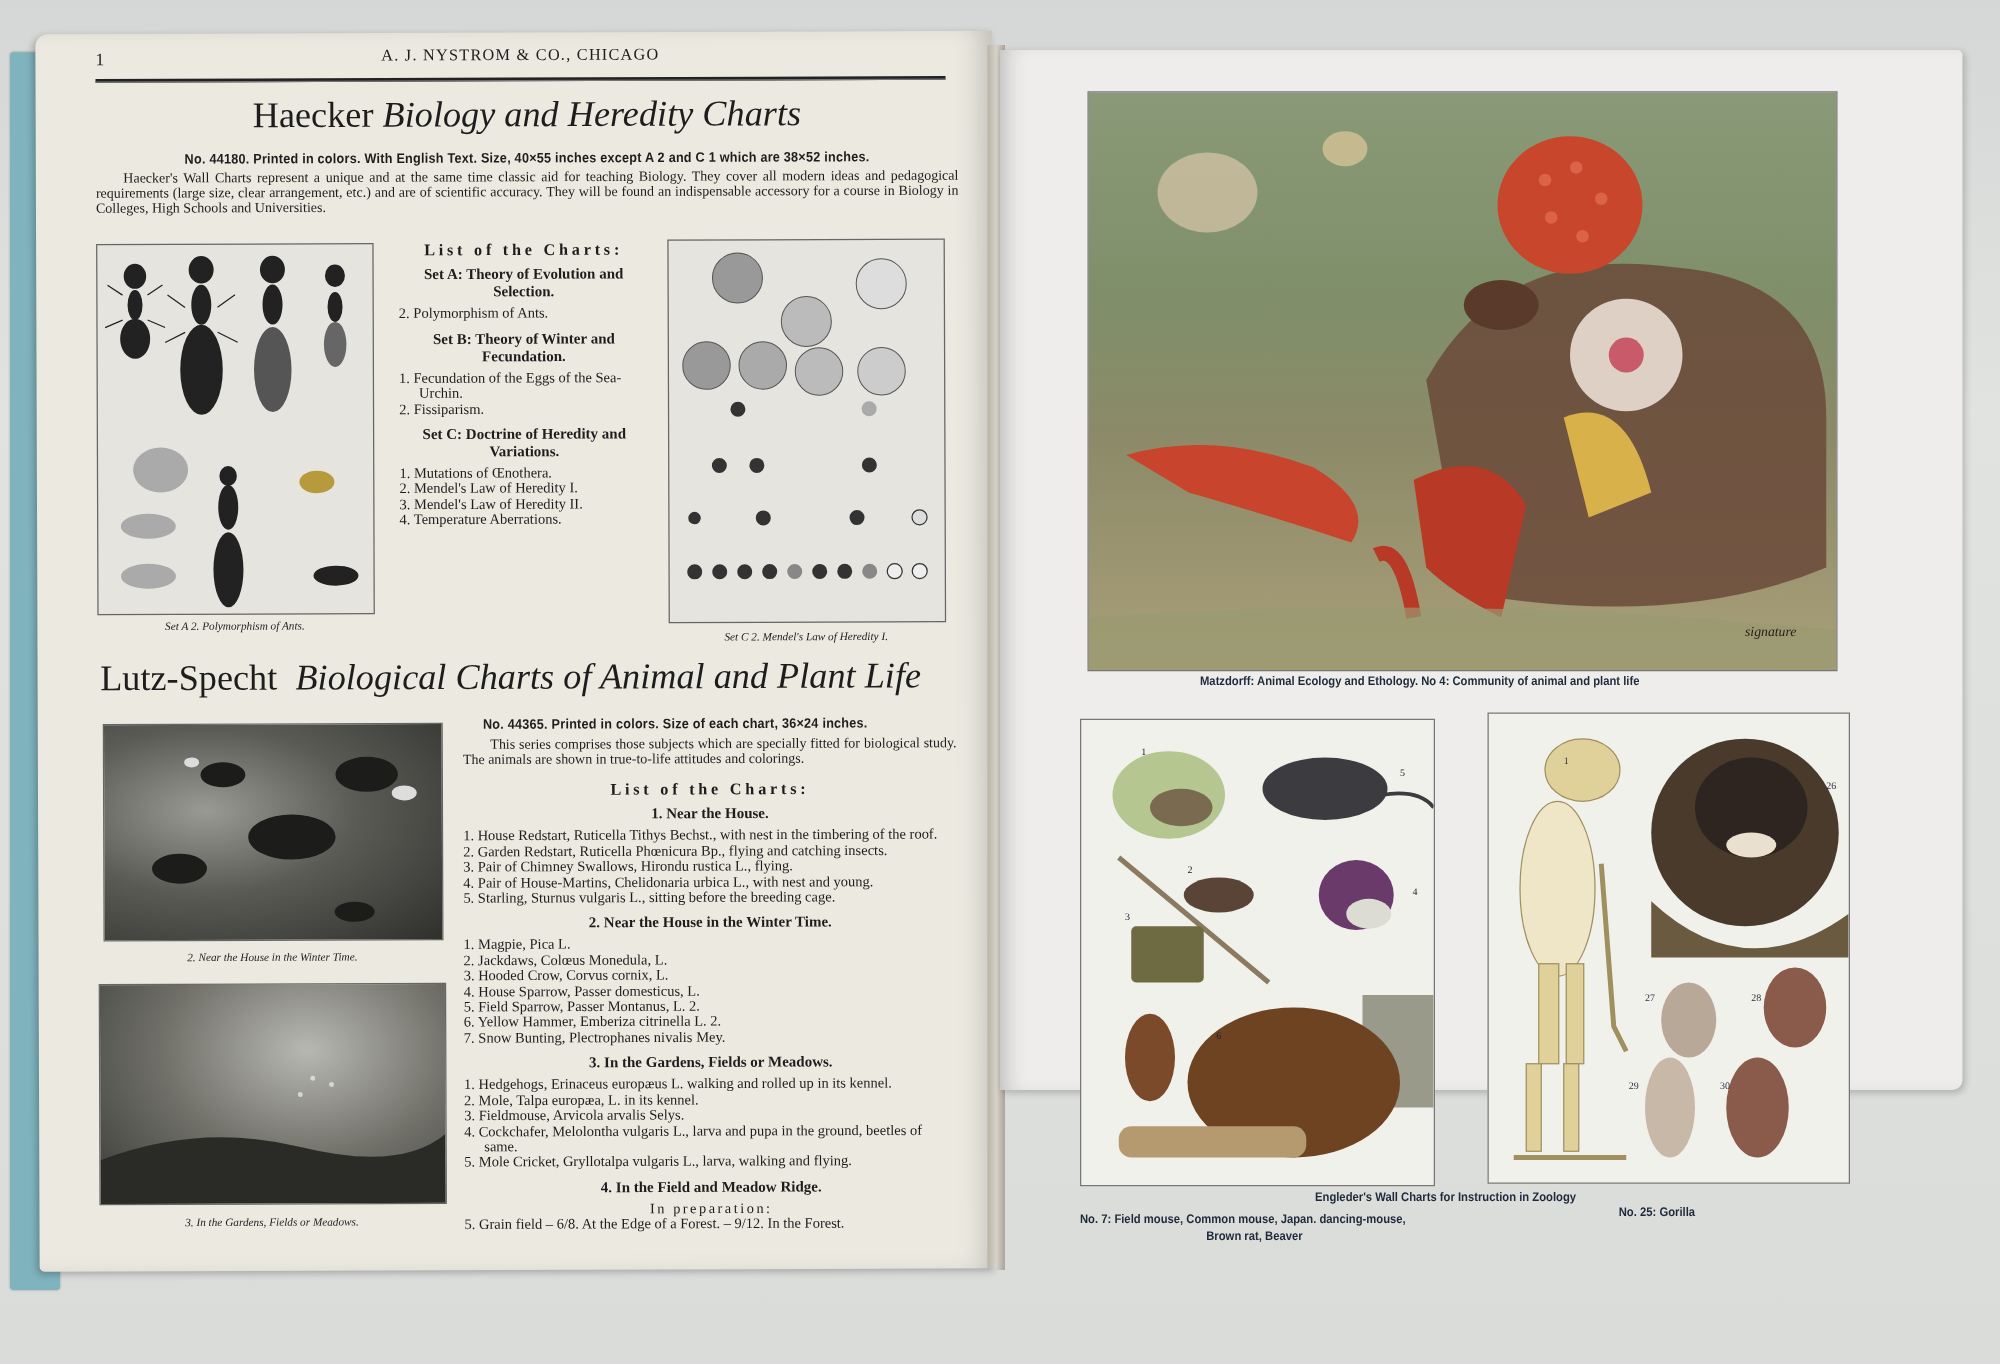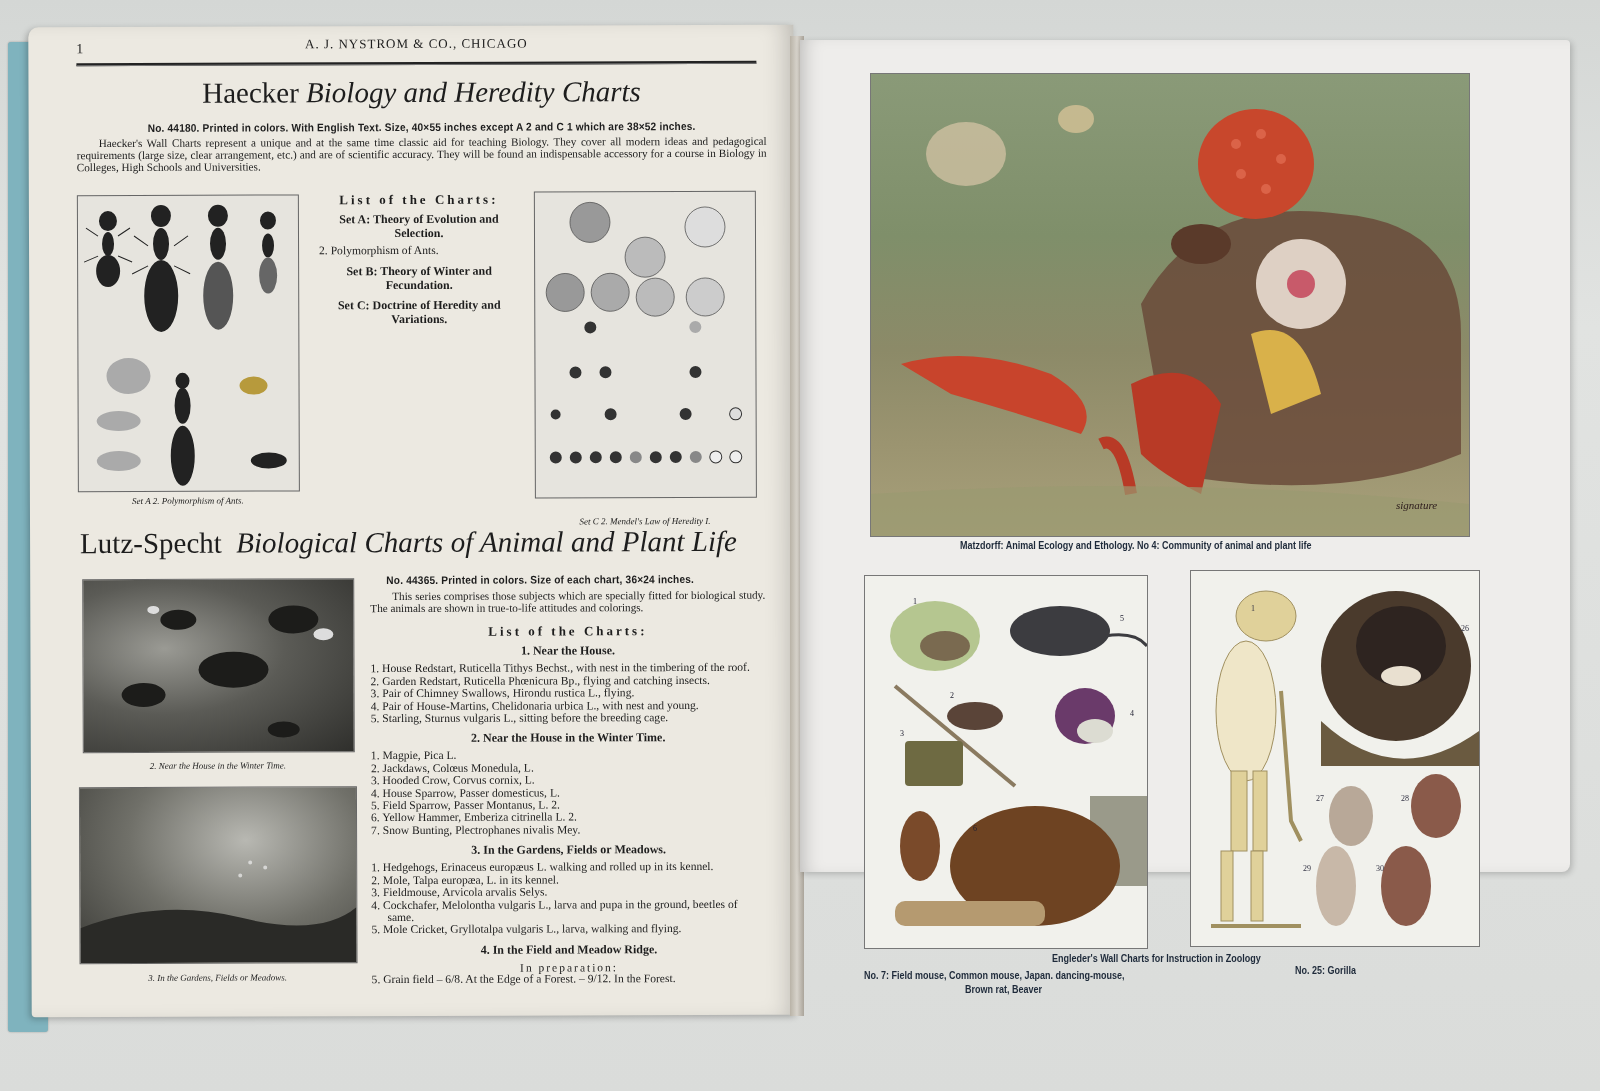--- a/index.html
+++ b/index.html
@@ -89,21 +89,31 @@
   </div>
   <div class="abs caption" style="left:48px;top:469px;width:220px;">Set A 2. Polymorphism of Ants.</div>
 
   <div class="abs list-col" style="left:290px;top:164px;width:200px;">
     <div class="list-head">List of the Charts:</div>
     <div class="set-head">Set A: Theory of Evolution and Selection.</div>
     <ul class="plain">
       <li>2. Polymorphism of Ants.</li>
     </ul>
     <div class="set-head">Set B: Theory of Winter and Fecundation.</div>
+    <ul class="plain">
+      <li>1. Fecundation of the Eggs of the Sea-Urchin.</li>
+      <li>2. Fissiparism.</li>
+    </ul>
     <div class="set-head">Set C: Doctrine of Heredity and Variations.</div>
+    <ul class="plain">
+      <li>1. Mutations of Œnothera.</li>
+      <li>2. Mendel's Law of Heredity I.</li>
+      <li>3. Mendel's Law of Heredity II.</li>
+      <li>4. Temperature Aberrations.</li>
+    </ul>
   </div>
 
   <div class="fig bw" style="left:505px;top:166px;width:220px;height:305px;">
     <svg width="220" height="305" viewBox="0 0 220 305">
       <g fill="#999" stroke="#555" stroke-width=".8">
         <circle cx="55" cy="30" r="20"></circle>
           <circle cx="110" cy="65" r="20" fill="#bbb"></circle>
           <circle cx="170" cy="35" r="20" fill="#ddd"></circle>
         <circle cx="30" cy="100" r="19"></circle>
           <circle cx="75" cy="100" r="19" fill="#aaa"></circle>
@@ -128,21 +138,21 @@
           <circle cx="80" cy="265" r="6"></circle>
           <circle cx="100" cy="265" r="6" fill="#888"></circle>
           <circle cx="120" cy="265" r="6"></circle>
           <circle cx="140" cy="265" r="6"></circle>
           <circle cx="160" cy="265" r="6" fill="#888"></circle>
           <circle cx="180" cy="265" r="6" fill="#eee" stroke="#333"></circle>
           <circle cx="200" cy="265" r="6" fill="#eee" stroke="#333"></circle>
       </g>
     </svg>
   </div>
-  <div class="abs caption" style="left:505px;top:491px;width:220px;">Set C 2. Mendel's Law of Heredity I.</div>
+  <div class="abs caption" style="left:505px;top:479px;width:220px;">Set C 2. Mendel's Law of Heredity I.</div>
 
   <div class="abs title" style="top:500px;text-align:left;left:50px;">
     <span>Lutz-Specht</span>&nbsp;
     <i>Biological Charts of Animal and Plant Life</i>
   </div>
   <div class="abs subline" style="top:548px;left:290px;width:440px;">No. 44365.  Printed in colors.  Size of each chart, 36×24 inches.</div>
 
   <div class="fig photo-dark" style="left:52px;top:552px;width:270px;height:172px;">
     <svg width="270" height="172" viewBox="0 0 270 172">
       <g fill="#1c1c1a">

